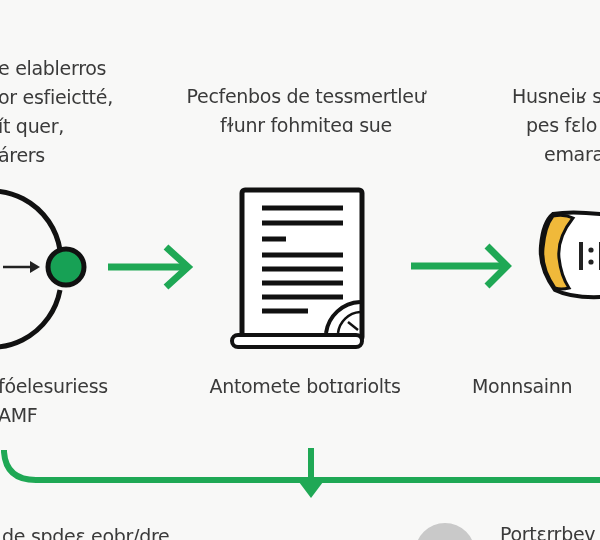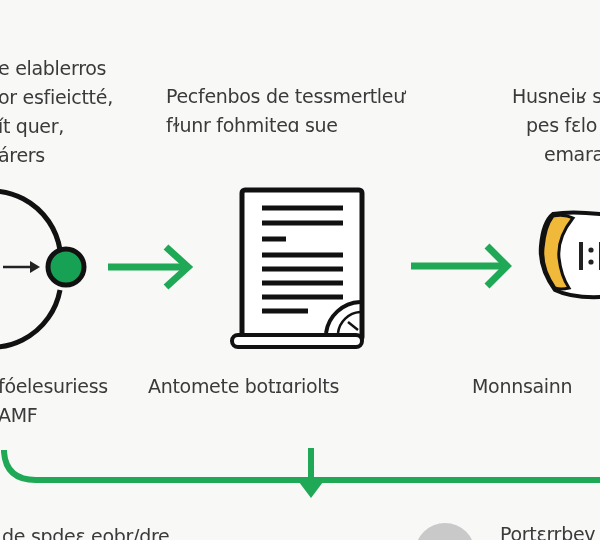--- a/index.html
+++ b/index.html
@@ -1,18 +1,18 @@
 <!DOCTYPE html>
 <html><head>
 <meta charset="utf-8">
 <style>
   html,body{margin:0;padding:0;}
   body{width:600px;height:540px;background:#f8f8f7;position:relative;overflow:hidden;font-family:"DejaVu Sans","Liberation Sans",sans-serif;color:#333;}
   .txt{position:absolute;font-size:19px;line-height:29px;color:#3a3a3a;white-space:nowrap;letter-spacing:-0.3px;}
-  .center{}
+  .center{text-align:center;}
   svg{position:absolute;overflow:visible;}
 </style>
 </head>
 <body>
 
 <div class="txt" style="left:-2px;top:54px;">
   <div>e elablerros</div>
   <div>or esfieictté,</div>
   <div>ít quer,</div>
   <div>árers</div>
@@ -70,21 +70,21 @@
   <circle cx="56" cy="42" r="2.6" fill="#222"></circle>
   <circle cx="56" cy="54" r="2.6" fill="#222"></circle>
   <line x1="66" y1="34" x2="66" y2="62" stroke="#222" stroke-width="4"></line>
 </svg>
 
 <div class="txt" style="left:-2px;top:372px;">
   <div>fóelesuriess</div>
   <div>AMF</div>
 </div>
 
-<div class="txt center" style="left:148px;width:290px;top:372px;">
+<div class="txt center" style="left:160px;width:290px;top:372px;">
   <div>Antomete botɪɑriolts</div>
 </div>
 
 <div class="txt" style="left:472px;top:372px;">
   <div>Monnsainn</div>
 </div>
 
 <svg width="600" height="70" style="left:0;top:440px;">
   <path d="M4 10 L4 12 Q6 40 36 40 L600 40" fill="none" stroke="#1fa855" stroke-width="6"></path>
   <line x1="311" y1="8" x2="311" y2="40" stroke="#1fa855" stroke-width="6"></line>

